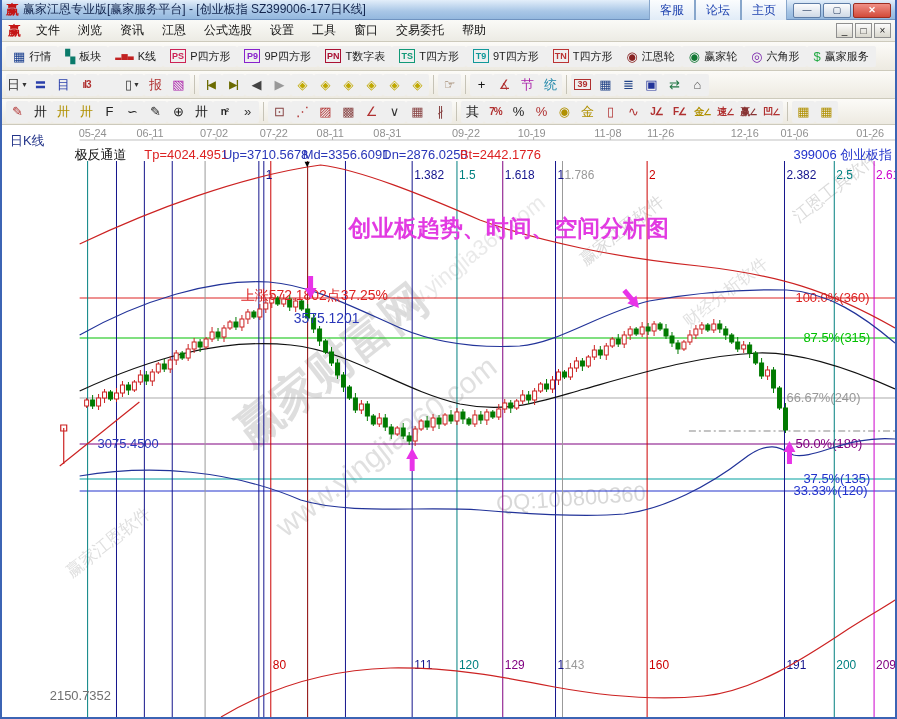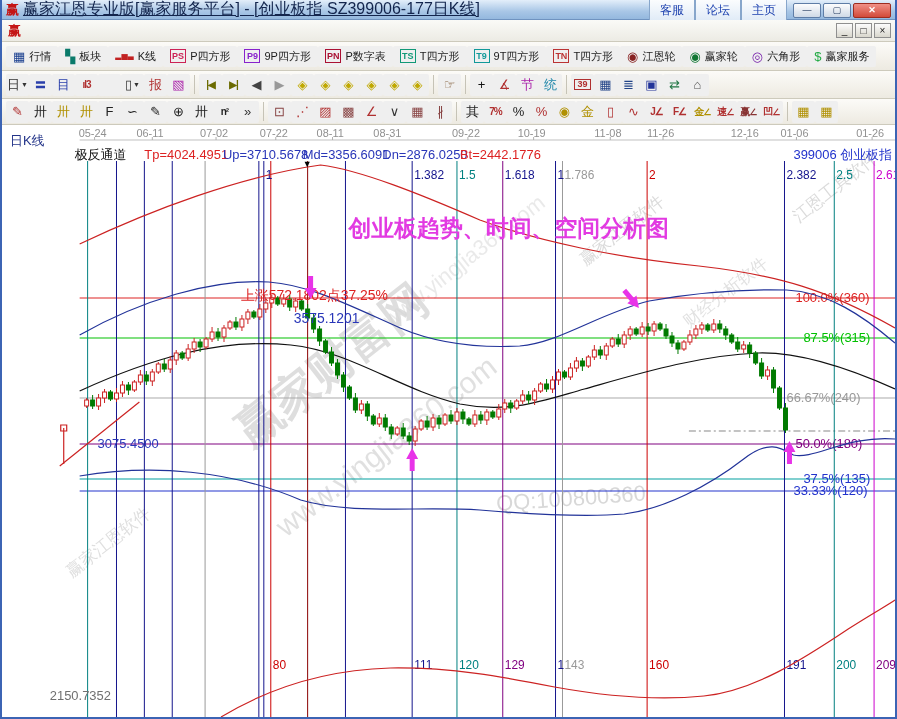--- a/index.html
+++ b/index.html
@@ -4,21 +4,21 @@
 <style>
   * { box-sizing: border-box; margin: 0; padding: 0; }
   html,body { width: 897px; height: 719px; overflow: hidden; }
   body { font-family: "Liberation Sans", "DejaVu Sans", sans-serif; font-size: 12px; background:#fff; }
   .app { width: 897px; height: 719px; border-left:2px solid #3c64b4; border-right:2px solid #3c64b4; border-bottom:2px solid #3c64b4; display:flex; flex-direction:column; }
 
   
   .titlebar { height:20px; flex:0 0 20px; display:flex; align-items:center; padding:0 4px; gap:4px;
       background:linear-gradient(#e3eefa,#a8c6e6 60%,#94b8de); border-bottom:1px solid #6f93c0; }
   .titlebar .logo { color:#c41515; font-weight:bold; font-size:13px; }
-  .titlebar .title { color:#13254d; font-size:16px; white-space:nowrap;text-decoration:underline; }
+  .titlebar .title { color:#13254d; font-size:12px; white-space:nowrap; }
   .titlebar .spacer { flex:1; }
   .tb-link-btn { height:28px; padding:0 10px; background:linear-gradient(#ffffff,#dde9f6); border:1px solid #87a6cb;
       border-radius:2px; color:#1a3fae; font-size:12px; line-height:14px; cursor:pointer; }
   .win-btn { width:28px; height:15px; margin-left:2px; border:1px solid #5f7da6; border-radius:2px;
       background:linear-gradient(#fdfdfd,#cfd9e6); color:#243a5e; font-size:9px; line-height:13px; text-align:center; cursor:pointer; }
   .win-btn.close { width:38px; background:linear-gradient(#f09086,#d24a3a); color:#fff; border-color:#9c2c20; font-weight:bold; }
 
   
   .menubar { height:22px; flex:0 0 22px; display:flex; align-items:center; background:linear-gradient(#fafaf7,#ecebe4);
       border-bottom:1px solid #cdcabc; padding:0 4px; }
@@ -57,20 +57,32 @@
   <div class="titlebar">
     <span class="logo">赢</span>
     <span class="title">赢家江恩专业版[赢家服务平台] - [创业板指  SZ399006-177日K线]</span>
     <span class="spacer"></span>
     <span id="titlebar-buttons"><button class="tb-link-btn">客服</button><button class="tb-link-btn">论坛</button><button class="tb-link-btn">主页</button></span>
     <span id="titlebar-controls"><button class="win-btn">—</button><button class="win-btn">▢</button><button class="win-btn close">✕</button></span>
   </div>
 
   <div class="menubar">
     <span class="logo">赢</span>
+    <span id="menu-items" style="display:flex;">
+        <span class="menu-item">文件</span>
+        <span class="menu-item">浏览</span>
+        <span class="menu-item">资讯</span>
+        <span class="menu-item">江恩</span>
+        <span class="menu-item">公式选股</span>
+        <span class="menu-item">设置</span>
+        <span class="menu-item">工具</span>
+        <span class="menu-item">窗口</span>
+        <span class="menu-item">交易委托</span>
+        <span class="menu-item">帮助</span>
+      </span>
     <span class="spacer"></span>
     <span id="mdi-controls"><button class="mdi-btn">_</button><button class="mdi-btn">□</button><button class="mdi-btn">×</button></span>
   </div>
 
   <div class="toolbar toolbar1" id="toolbar1">
       <button class="tb1-item">
         <span class="glyph" style="color: rgb(26, 63, 143);">▦</span>
         <span class="lbl">行情</span>
       </button>
       <button class="tb1-item">
@@ -84,21 +96,21 @@
       <button class="tb1-item">
         <span class="badge" style="color: rgb(204, 34, 85);">PS</span>
         <span class="lbl">P四方形</span>
       </button>
       <button class="tb1-item">
         <span class="badge" style="color: rgb(136, 34, 204); text-align: center;">P9</span>
         <span class="lbl">9P四方形</span>
       </button>
       <button class="tb1-item">
         <span class="badge" style="color: rgb(170, 17, 51);">PN</span>
-        <span class="lbl">P数字表</span>
+        <span class="lbl">T数字表</span>
       </button>
       <button class="tb1-item">
         <span class="badge" style="color: rgb(17, 153, 119);">TS</span>
         <span class="lbl">T四方形</span>
       </button>
       <button class="tb1-item">
         <span class="badge" style="color: rgb(17, 153, 153);">T9</span>
         <span class="lbl">9T四方形</span>
       </button>
       <button class="tb1-item">

